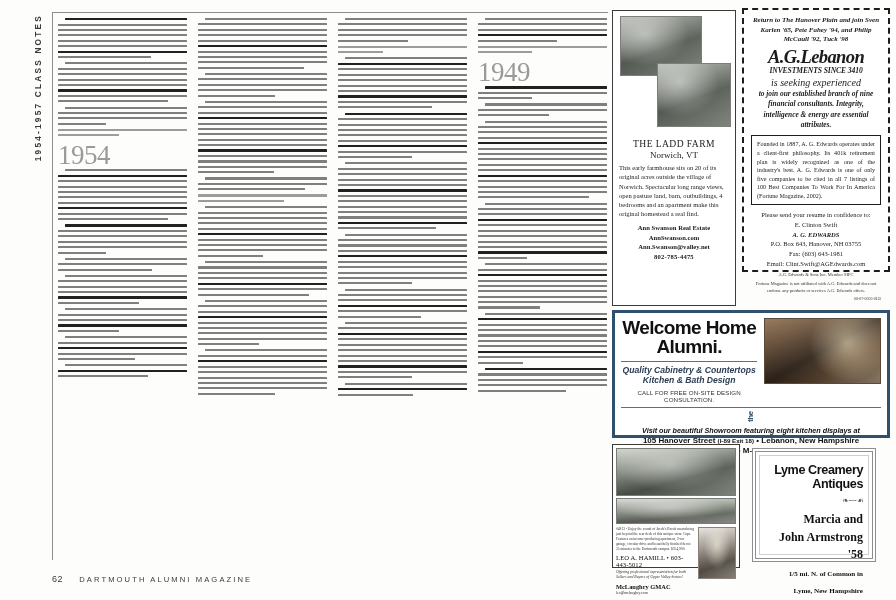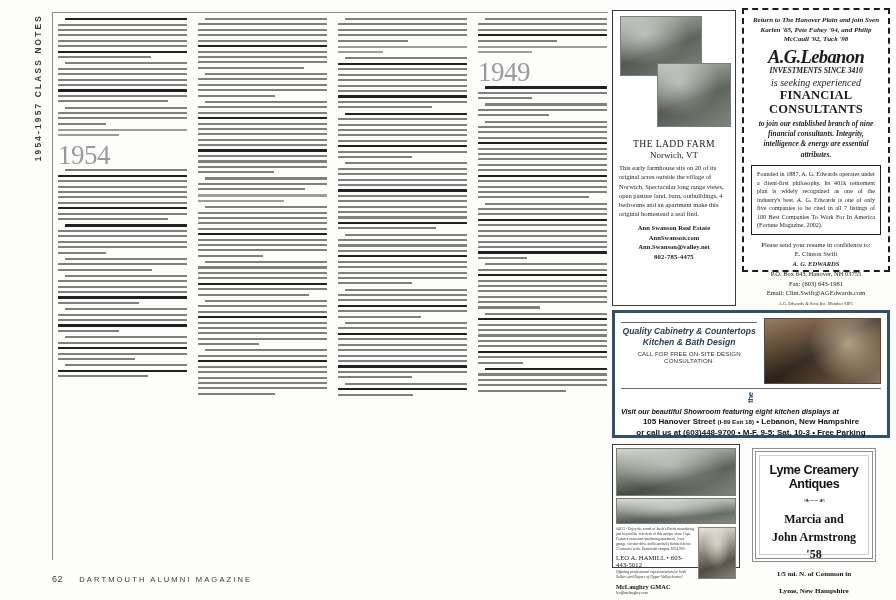--- a/index.html
+++ b/index.html
@@ -267,21 +267,21 @@
     font-size: 8px; font-weight: 700; color: #31506b;
     writing-mode: vertical-rl; transform: rotate(180deg);
     letter-spacing: -.3px; padding-bottom: 1px;
   }
   .cab-name {
     font-size: 22px; font-weight: 700; color: #31506b;
     letter-spacing: -1px;
   }
   .cab-visit {
     font-size: 7.2px; font-weight: 700; font-style: italic;
-    margin-top: 4px; line-height: 1.35; color: #111;
+    text-align: center; margin-top: 4px; line-height: 1.35; color: #111;
   }
   .cab-addr {
     font-size: 8px; font-weight: 700; text-align: center;
     line-height: 1.35; color: #111;
   }
   .cab-addr .sm { font-size: 6.2px; font-weight: 700; }
 
   
   .ad-ham {
     position: absolute;
@@ -337,21 +337,21 @@
     left: 140px; top: 440px;
     width: 124px; height: 114px;
     border: 4px double #8e8e8e;
     background: #ffffff;
     box-sizing: border-box;
     padding: 3px;
   }
   .lyme-inner {
     border: 1px solid #cfcfcf;
     height: 100%; box-sizing: border-box;
-    padding: 7px 5px; text-align: center;
+    padding: 7px 5px; text-align: right;
   }
   .lyme-t {
     font-family: "Liberation Sans", sans-serif;
     font-size: 12.6px; font-weight: 700; line-height: 1.12;
     letter-spacing: -.4px; color: #111;
   }
   .lyme-orn { font-size: 8px; color: #555; margin: 5px 0 6px; letter-spacing: -1px; }
   .lyme-nm { font-size: 12px; line-height: 1.45; font-weight: 700; color:#111; }
   .lyme-ad { font-size: 7.1px; line-height: 1.45; margin-top: 6px; font-weight: 700; color:#111; }
   .lyme-ph {
@@ -743,39 +743,39 @@
         <div>Ann.Swanson@valley.net</div>
         <div class="ph">802-785-4475</div>
       </div>
     </div>
 
     <div class="ad-age">
       <div class="age-top">Return to The Hanover Plain and join Sven Karlen '65, Pete Fahey '94, and Philip McCaull '92, Tuck '98</div>
       <div class="age-logo">A.G.Lebanon</div>
       <div class="age-since">INVESTMENTS SINCE 3410</div>
       <div class="age-seek">is seeking experienced</div>
-      <div class="age-fc">FINANCIAL CONSULTANTS</div>
       <div class="age-join">to join our established branch of nine financial consultants. Integrity, intelligence &amp; energy are essential attributes.</div>
       <div class="age-box">Founded in 1887, A. G. Edwards operates under a client-first philosophy. Its 401k retirement plan is widely recognized as one of the industry's best. A. G. Edwards is one of only five companies to be cited in all 7 listings of 100 Best Companies To Work For In America (Fortune Magazine, 2002).</div>
       <div class="age-resume">
         <div>Please send your resume in confidence to:</div>
         <div class="nm">E. Clinton Swift</div>
         <div class="co">A. G. EDWARDS</div>
         <div>P.O. Box 643, Hanover, NH 03755</div>
         <div>Fax: (603) 643-1981</div>
         <div>Email: Clint.Swift@AGEdwards.com</div>
       </div>
       <div class="age-fine">A.G. Edwards &amp; Sons Inc.  Member SIPC</div>
       <div class="age-fine">Fortune Magazine is not affiliated with A.G. Edwards and does not endorse any products or services A.G. Edwards offers.</div>
       <div class="age-code">00-07-0603-0LB</div>
     </div>
 
     <div class="ad-cab">
       <div class="cab-top">
         <div class="cab-left">
+          <div class="cab-wh">Welcome Home Alumni.</div>
           <div class="cab-hr"></div>
           <div class="cab-q">Quality Cabinetry &amp; Countertops</div>
           <div class="cab-q">Kitchen &amp; Bath Design</div>
           <div class="cab-call">CALL FOR FREE ON-SITE DESIGN CONSULTATION.</div>
         </div>
         <div class="cab-photo"></div>
       </div>
       <div class="cab-hr2"></div>
       <div class="cab-brand">
         <span class="cab-the">the</span>

